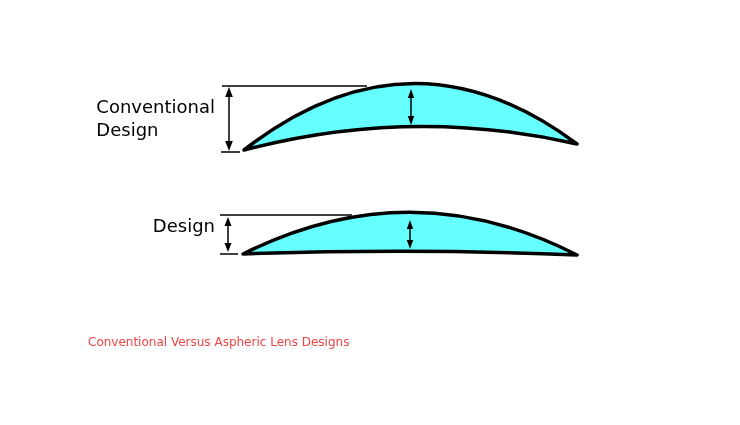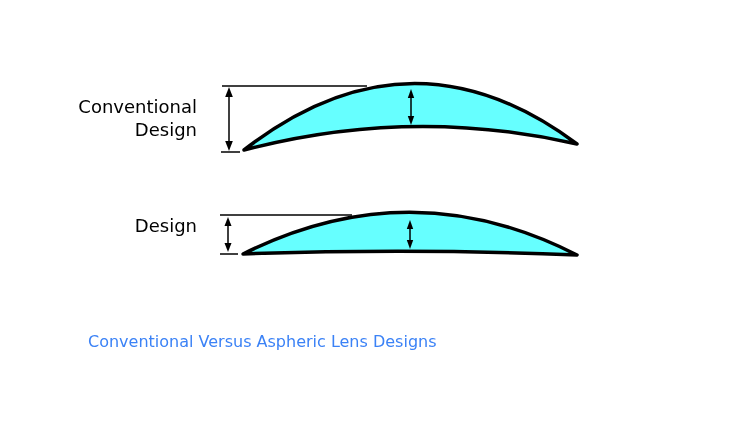--- a/index.html
+++ b/index.html
@@ -29,36 +29,36 @@
     stroke: #000000;
     stroke-width: 1.5;
     fill: none;
   }
   .ah {
     fill: #000000;
     stroke: none;
   }
   .label {
     position: absolute;
-    right: 543px; 
-    text-align: right;
+    right: 525px; 
+    text-align: left;
     font-size: 18px;
     line-height: 23px;
     color: #000000;
     white-space: nowrap;
   }
   .label-conv { top: 95px; }
   .label-asph { top: 214px; }
   .caption {
     position: absolute;
     left: 88px;
     top: 330px;
-    font-size: 16px;
+    font-size: 12px;
     line-height: 24px;
-    color: #3b82f6;
+    color: #ef4444;
     white-space: nowrap;
   }
 </style>
 </head>
 <body>
 
 <div class="stage">
 
   <svg class="canvas" width="740" height="425" viewBox="0 0 740 425" xmlns="http://www.w3.org/2000/svg">
 

